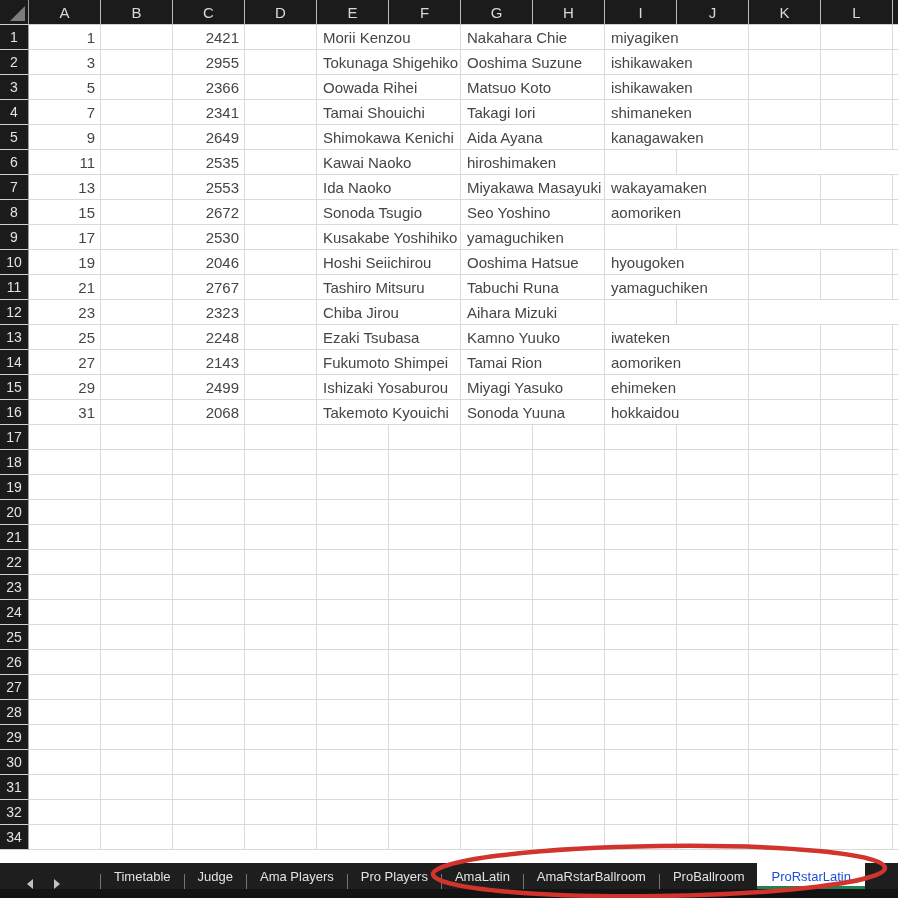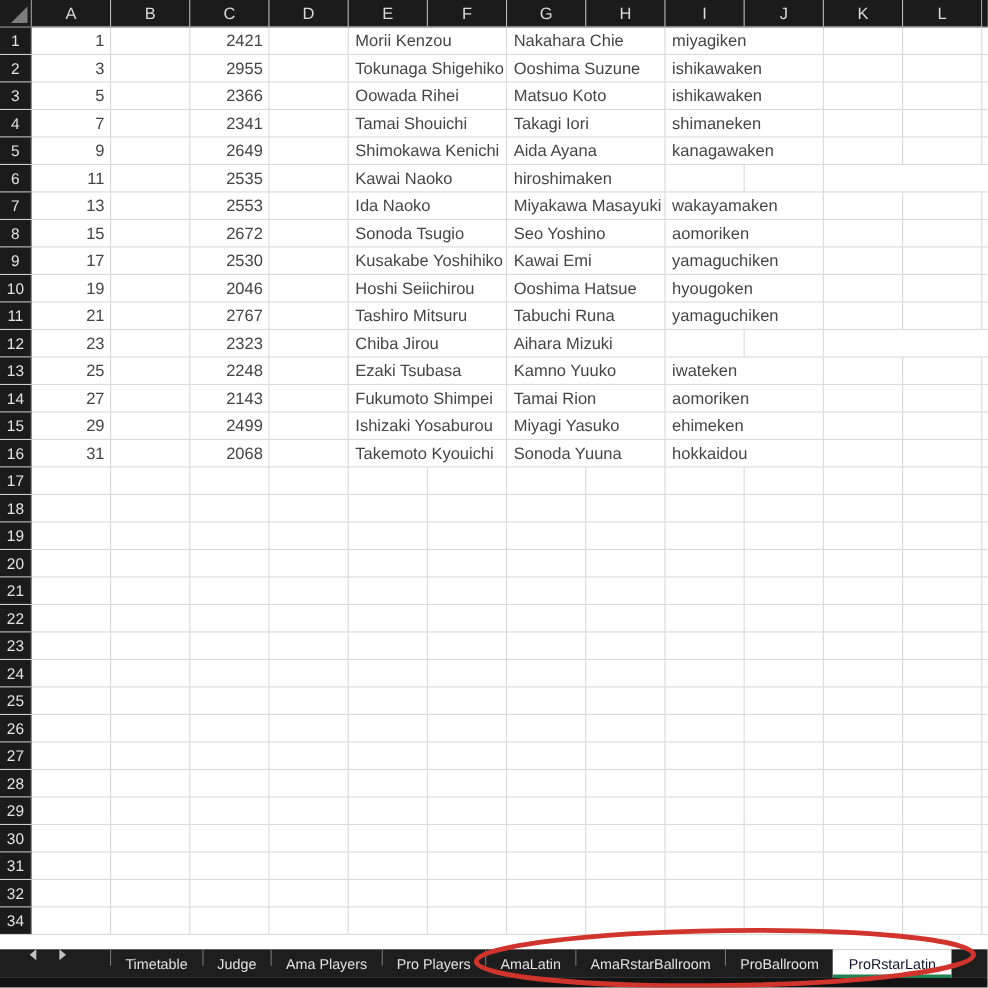--- a/index.html
+++ b/index.html
@@ -23,28 +23,28 @@
     border-right:1px solid #9c9c9c;border-bottom:1px solid #cfcfcf;}
   .cell{box-sizing:border-box;border-right:1px solid #d9d9d9;border-bottom:1px solid #d9d9d9;
     font-size:15px;color:#454545;display:flex;align-items:center;white-space:nowrap;overflow:visible;background:transparent;}
   .w1{flex:0 0 72px;width:72px;}
   .w2{flex:0 0 144px;width:144px;}
   .num{justify-content:flex-end;padding-right:5px;}
   .txt{padding-left:6px;}
   .filler{flex:1 1 auto;box-sizing:border-box;border-bottom:1px solid #d9d9d9;}
   
   .tabbar{position:absolute;left:0;top:863px;width:898px;height:26px;background:#1e1e1e;
-    display:flex;align-items:flex-start;color:#e2e2e2;z-index:5;}
+    display:flex;align-items:flex-end;color:#e2e2e2;z-index:5;}
   .navzone{flex:0 0 100px;width:100px;box-sizing:border-box;display:flex;align-items:center;gap:21px;padding-left:27px;}
   .arr{display:block;width:0;height:0;cursor:pointer;}
   .arr-left{border-top:5px solid transparent;border-bottom:5px solid transparent;border-right:6px solid #c2c2c2;}
   .arr-right{border-top:5px solid transparent;border-bottom:5px solid transparent;border-left:6px solid #c2c2c2;}
   .tsep{flex:0 0 1px;width:1px;height:15px;background:#757575;}
   .tab{padding:0 13px;height:26px;display:flex;align-items:center;font-size:13px;cursor:pointer;}
-  .tab.active{background:#ffffff;color:#0f172a;padding:0 14px;box-shadow:inset 0 -3px 0 0 #1f8352;}
+  .tab.active{background:#ffffff;color:#1d4ed8;padding:0 14px;box-shadow:inset 0 -3px 0 0 #1f8352;}
   .bottomstrip{position:absolute;left:0;top:889px;width:898px;height:9px;background:#131313;z-index:4;}
   
   .annot{position:absolute;left:0;top:0;width:898px;height:898px;pointer-events:none;z-index:9;}
 </style>
 </head>
 <body>
 
 <div id="app">
 
   <div class="header-row">
@@ -171,21 +171,20 @@
         <div class="cell w1"></div>
         <div class="filler"></div>
       </div>
       <div class="row">
         <div class="rh">9</div>
         <div class="cell w1 num">17</div>
         <div class="cell w1"></div>
         <div class="cell w1 num">2530</div>
         <div class="cell w1"></div>
         <div class="cell w2 txt">Kusakabe Yoshihiko</div>
-        <div class="cell w2 txt">Kawai Emi</div>
         <div class="cell w2 txt">yamaguchiken</div>
         <div class="cell w1"></div>
         <div class="cell w1"></div>
         <div class="filler"></div>
       </div>
       <div class="row">
         <div class="rh">10</div>
         <div class="cell w1 num">19</div>
         <div class="cell w1"></div>
         <div class="cell w1 num">2046</div>

